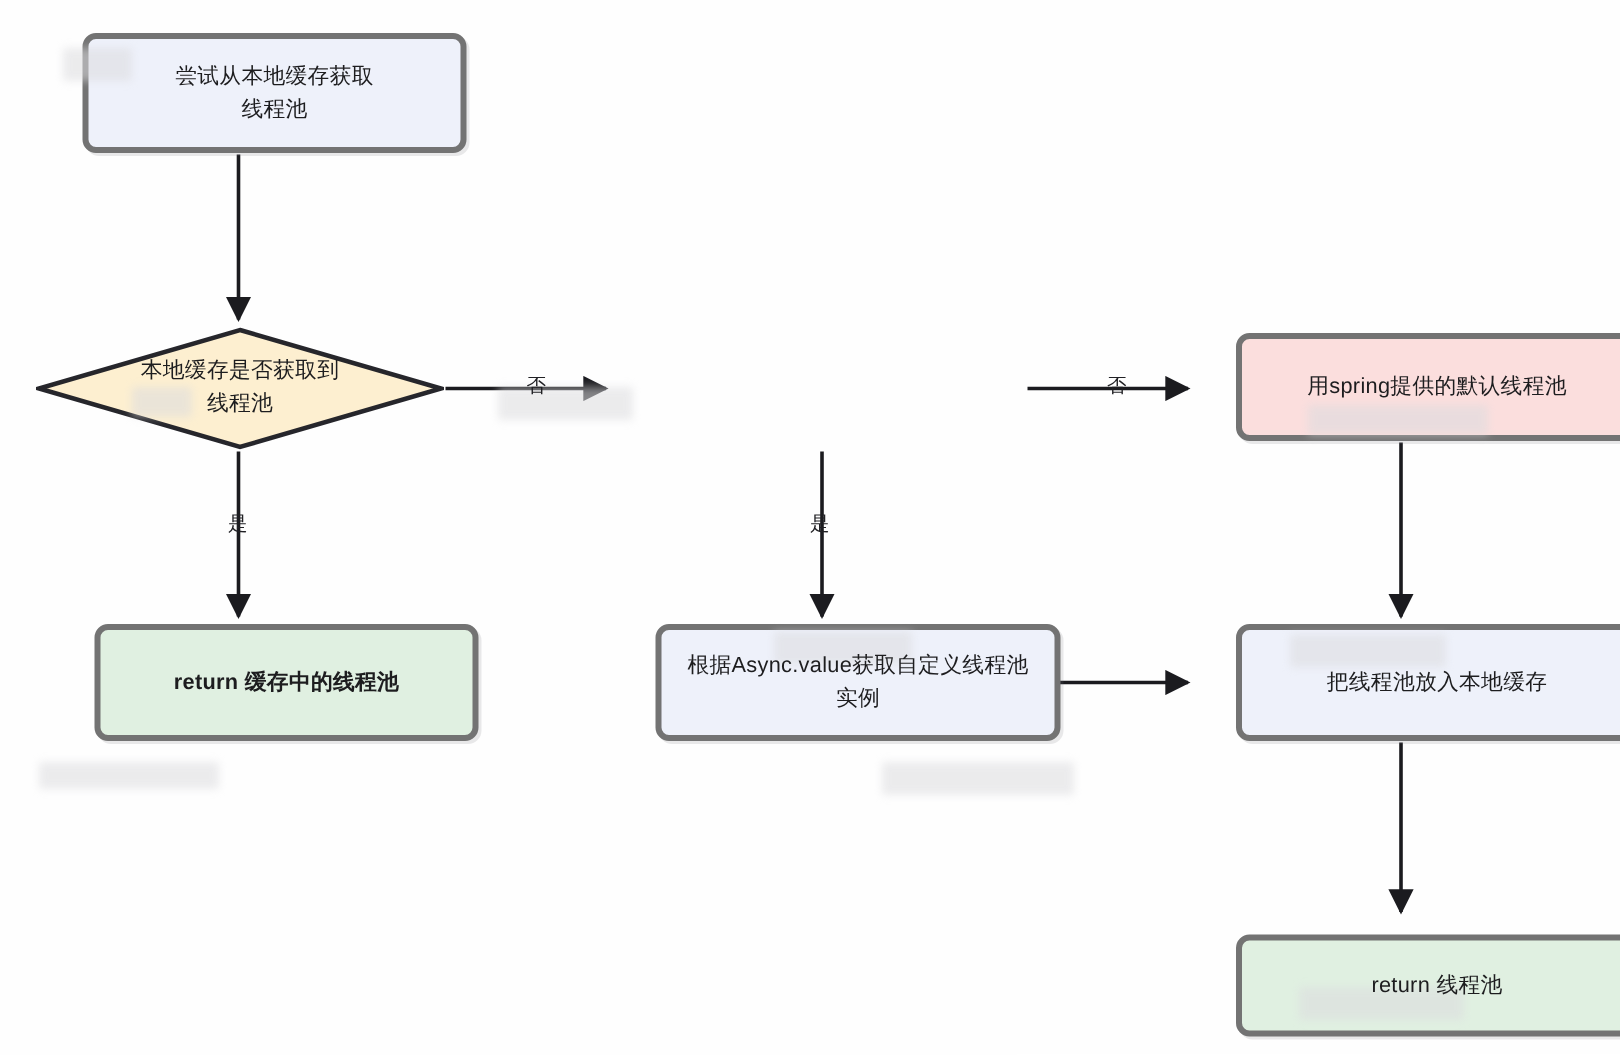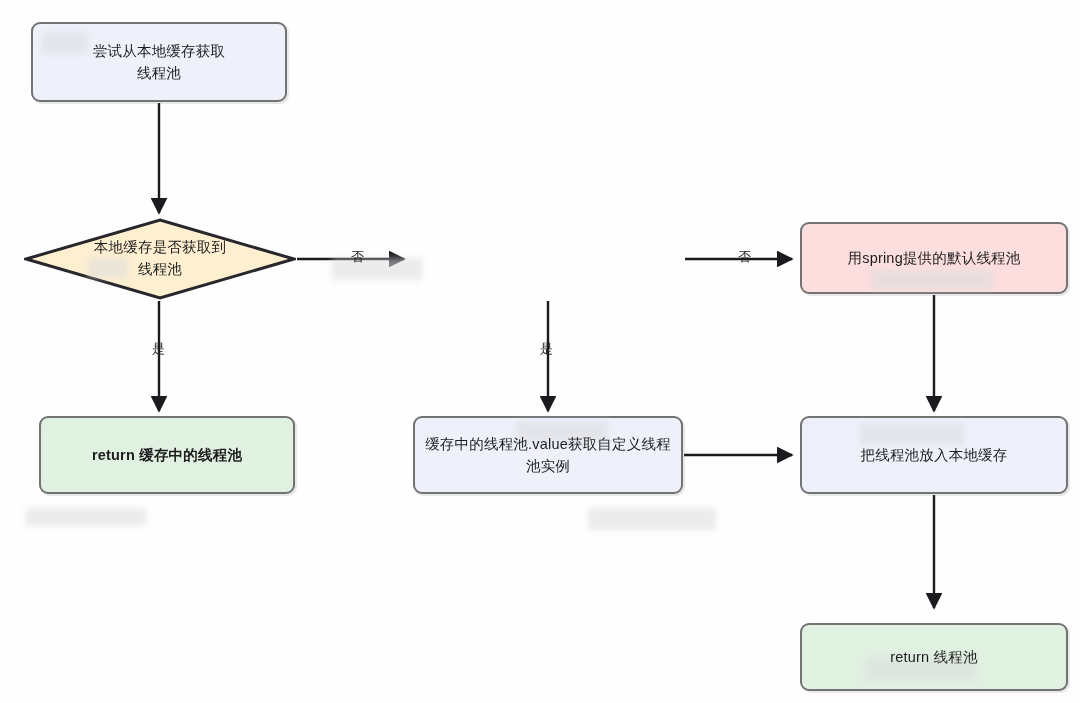--- a/index.html
+++ b/index.html
@@ -30,23 +30,24 @@
     display: flex;
     align-items: center;
     justify-content: center;
     text-align: center;
     color: #1d1d1f;
     font-size: 14.5px;
     line-height: 1.55;
     letter-spacing: 0.2px;
   }
   .node.process {
-    border: 2px solid #737373;
+    border: 4px solid #737373;
     border-radius: 9px;
     box-shadow: 2px 2px 0 rgba(120,120,125,0.16);
+    margin-left: 24px;
   }
   .node.fill-blue   { background: #eef1fa; }
   .node.fill-green  { background: #e0f0e1; }
   .node.fill-pink   { background: #fbdedd; }
   .node .label {
     padding: 0 10px;
     position: relative;
     z-index: 3;
   }
   .node.decision {
@@ -128,21 +129,21 @@
 
   <div class="node process fill-pink" style="left:800px; top:222px; width:268px; height:72px;">
     <span class="label">用spring提供的默认线程池</span>
   </div>
 
   <div class="node process fill-green" style="left:39px; top:416px; width:256px; height:78px;font-weight:bold;">
     <span class="label">return 缓存中的线程池</span>
   </div>
 
   <div class="node process fill-blue" style="left:413px; top:416px; width:270px; height:78px;">
-    <span class="label">缓存中的线程池.value获取自定义线程池实例</span>
+    <span class="label">根据Async.value获取自定义线程池实例</span>
   </div>
 
   <div class="node process fill-blue" style="left:800px; top:416px; width:268px; height:78px;text-align:right;">
     <span class="label">把线程池放入本地缓存</span>
   </div>
 
   <div class="node process fill-green" style="left:800px; top:623px; width:268px; height:68px;">
     <span class="label">return 线程池</span>
   </div>
 

